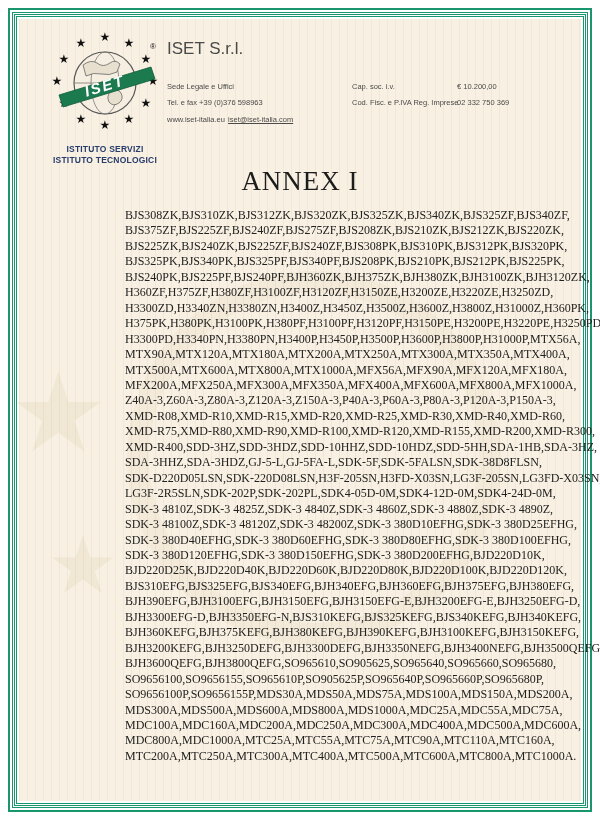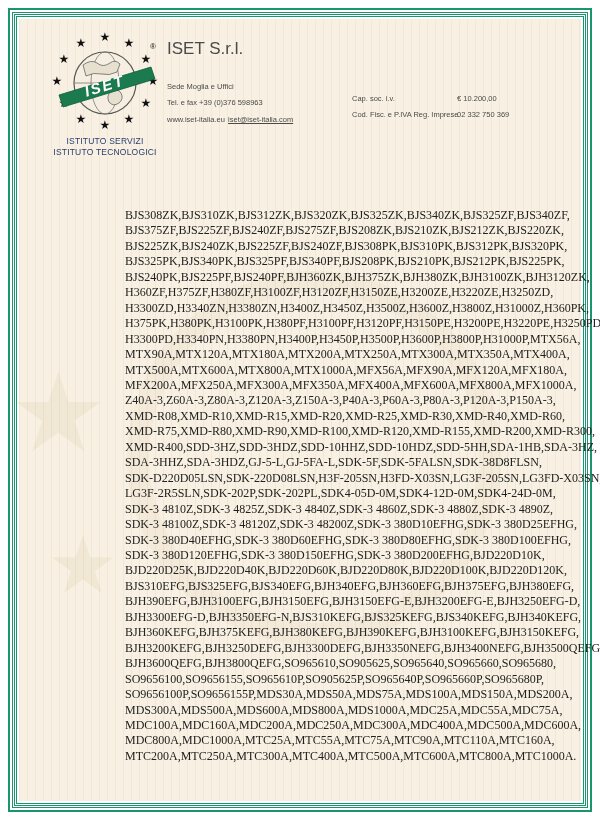--- a/index.html
+++ b/index.html
@@ -23,29 +23,29 @@
   
   .wm-circle { position:absolute; left:108px; top:252px; width:330px; height:330px;
     border:22px solid rgba(178,148,98,0.07); border-radius:50%; }
   .wm-star { position:absolute; color:rgba(178,148,98,0.10);
     font-family:"DejaVu Sans", sans-serif; }
   .wm-star-1 { left:-10px; top:330px; font-size:110px; }
   .wm-star-2 { left:28px;  top:500px; font-size:80px;  }
 
   
   .logo-block { position:absolute; left:24px; top:12px; width:124px; text-align:center; }
-  .logo-caption { margin-top:1px; font-size:8.5px; font-weight:normal;
+  .logo-caption { margin-top:9px; font-size:8.5px; font-weight:bold;
     color:#283c6b; line-height:1.3; letter-spacing:0.2px; }
   .company-name { position:absolute; left:148px; top:20px; font-size:17px; color:#4a4a4a; }
   .address-block { position:absolute; left:148px; top:60px; font-size:7.5px; color:#4a4a4a; }
   .address-block .addr-line { height:16.3px; line-height:16.3px; white-space:nowrap; }
   .email-link { text-decoration:underline; color:#4a4a4a; margin-left:1px; }
   .registry-block { position:absolute; left:333px; top:60px; font-size:7.5px; color:#4a4a4a; }
   .registry-row { height:16.3px; line-height:16.3px; white-space:nowrap; }
-  .registry-label { display:inline-block; width:103px;margin-top:12px; }
+  .registry-label { display:inline-block; width:103px; }
   .registry-value { display:inline-block; }
 
   
   .annex-title { position:absolute; top:147px; left:0; right:0; text-align:center;
     font-family:"Liberation Serif", serif; font-size:27px; color:#1c1c1c;
     letter-spacing:1px; }
   .annex-list { position:absolute; top:189px; left:106px;
     font-family:"Liberation Serif", serif; font-size:12px; line-height:15.45px;
     color:#212121; white-space:pre; }
 </style>
@@ -96,39 +96,40 @@
       </svg>
       <div class="logo-caption">
         <div>ISTITUTO SERVIZI</div>
         <div>ISTITUTO TECNOLOGICI</div>
       </div>
     </div>
 
     <div class="company-name">ISET S.r.l.</div>
 
     <div class="address-block">
-      <div class="addr-line">Sede Moglia e Uffici</div>
+      <div class="addr-line">Sede Legale e Uffici</div>
       <div class="addr-line">Tel. e fax +39 (0)376 598963</div>
       <div class="addr-line">
         <span>www.iset-italia.eu</span>
         <span class="email-link">iset@iset-italia.com</span>
       </div>
     </div>
 
     <div class="registry-block">
       <div class="registry-row">
         <span class="registry-label">Cap. soc. i.v.</span>
         <span class="registry-value">€ 10.200,00</span>
       </div>
       <div class="registry-row">
         <span class="registry-label">Cod. Fisc. e P.IVA Reg. Imprese</span>
         <span class="registry-value">02 332 750 369</span>
       </div>
     </div>
 
+    <div class="annex-title">ANNEX I</div>
 
     <div class="annex-list">BJS308ZK,BJS310ZK,BJS312ZK,BJS320ZK,BJS325ZK,BJS340ZK,BJS325ZF,BJS340ZF,
 BJS375ZF,BJS225ZF,BJS240ZF,BJS275ZF,BJS208ZK,BJS210ZK,BJS212ZK,BJS220ZK,
 BJS225ZK,BJS240ZK,BJS225ZF,BJS240ZF,BJS308PK,BJS310PK,BJS312PK,BJS320PK,
 BJS325PK,BJS340PK,BJS325PF,BJS340PF,BJS208PK,BJS210PK,BJS212PK,BJS225PK,
 BJS240PK,BJS225PF,BJS240PF,BJH360ZK,BJH375ZK,BJH380ZK,BJH3100ZK,BJH3120ZK,
 H360ZF,H375ZF,H380ZF,H3100ZF,H3120ZF,H3150ZE,H3200ZE,H3220ZE,H3250ZD,
 H3300ZD,H3340ZN,H3380ZN,H3400Z,H3450Z,H3500Z,H3600Z,H3800Z,H31000Z,H360PK,
 H375PK,H380PK,H3100PK,H380PF,H3100PF,H3120PF,H3150PE,H3200PE,H3220PE,H3250PD,
 H3300PD,H3340PN,H3380PN,H3400P,H3450P,H3500P,H3600P,H3800P,H31000P,MTX56A,

